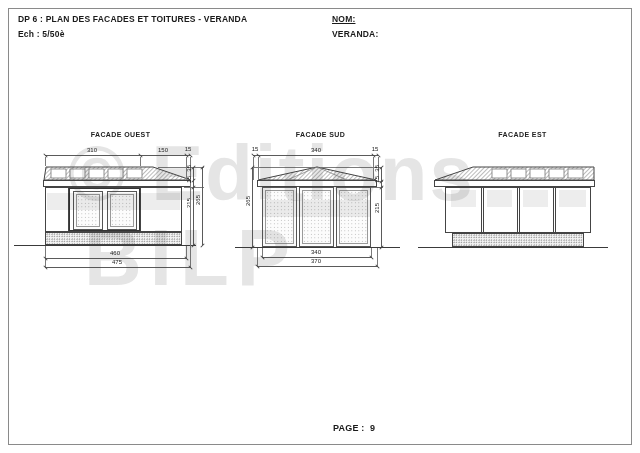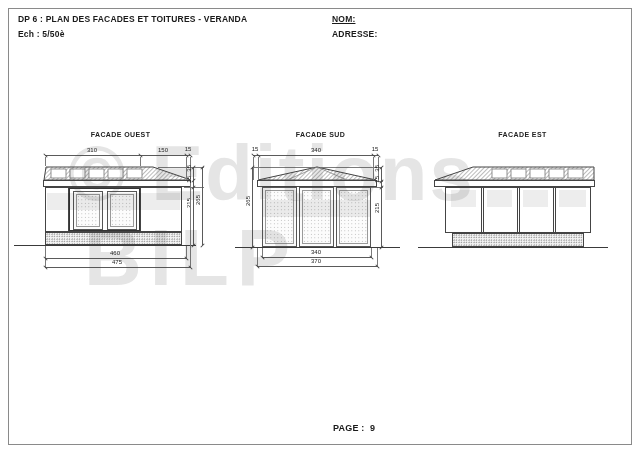--- a/index.html
+++ b/index.html
@@ -54,21 +54,21 @@
 </style>
 </head>
 <body>
 
 <div class="page">
   <div class="page-border"></div>
 
   <div class="hdr" style="left:18px; top:14px;">DP 6 : PLAN DES FACADES ET TOITURES - VERANDA</div>
   <div class="hdr" style="left:18px; top:29px;">Ech : 5/50è</div>
   <div class="hdr" style="left:332px; top:14px;text-decoration:underline;">NOM:</div>
-  <div class="hdr" style="left:332px; top:29px;">ADRESSE:</div>
+  <div class="hdr" style="left:332px; top:29px;">VERANDA:</div>
 
   <div class="wm wm2">BILP</div>
   <div class="wm wm1">© Editions</div>
 
   <div class="ftitle" style="left:78px; top:131px; width:85px;">FACADE OUEST</div>
 
   <svg class="abs" style="left:43px; top:163px;" width="150" height="18">
     <defs>
       <pattern id="h1" width="3" height="3" patternUnits="userSpaceOnUse" patternTransform="rotate(45)">
         <rect width="3" height="3" fill="#ffffff"></rect>

